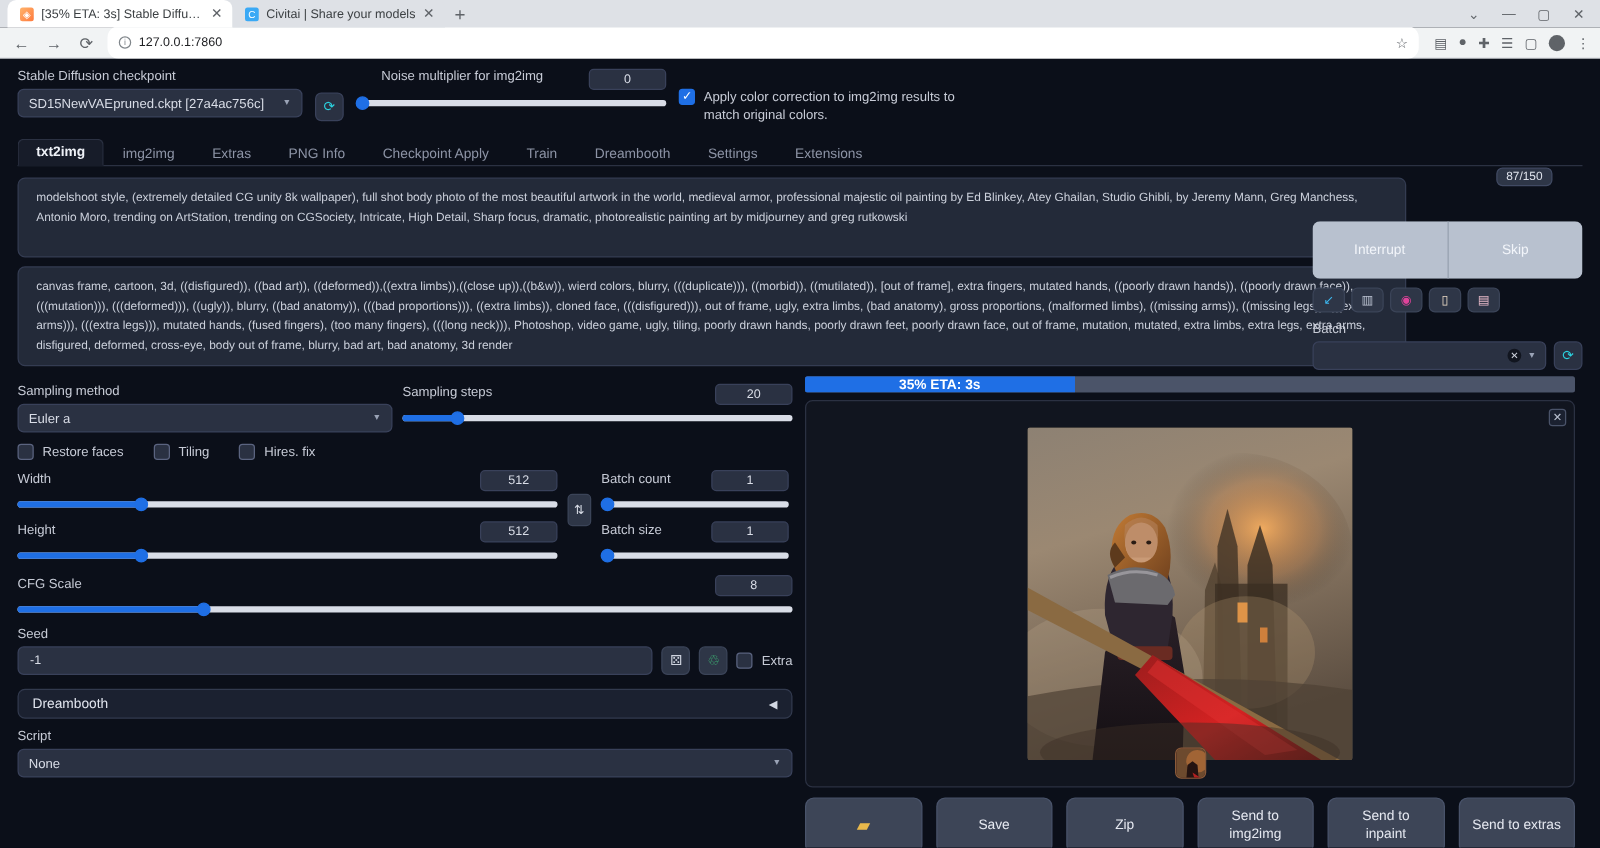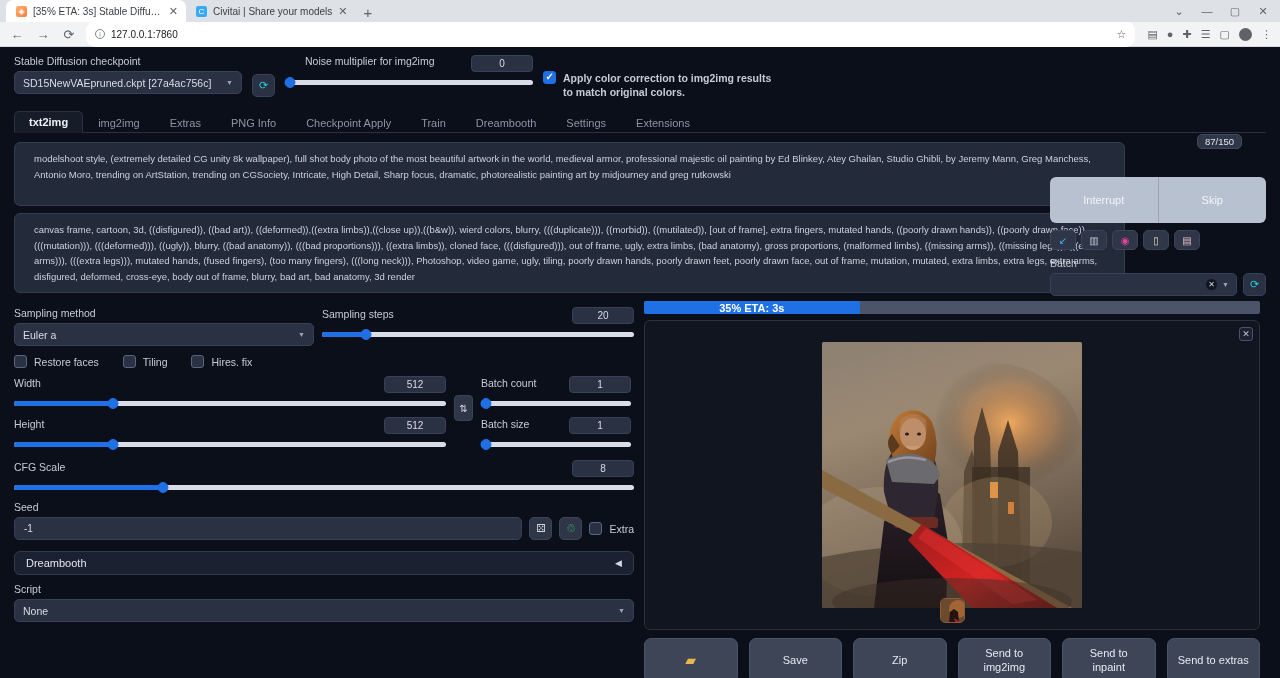--- a/index.html
+++ b/index.html
@@ -138,21 +138,21 @@
 
   
   .main { display: flex; gap: 10px; margin-top: 8px; }
   .left { width: 620px; }
   .right { width: 616px; }
 
   
   .promptwrap { position: relative; margin-bottom: 7px; }
   .promptbox {
     background: #232a39; border: 1px solid #343c52; border-radius: 6px;
-    padding: 8px 19px; font-size: 9.5px; line-height: 1.63;
+    padding: 8px 14px; font-size: 9.5px; line-height: 1.63;
     color: #ccd1dc; width: 1111px; min-height: 64px;
   }
   .promptbox.neg { min-height: 62px; }
   .token {
     position: absolute; right: 24px; top: -8px;
     background: #2e3647; border: 1px solid #414a63; border-radius: 5px;
     font-size: 9.5px; color: #dfe3ec; padding: 1px 7px;
   }
   .token.neg { top: -8px; }
 
@@ -330,21 +330,21 @@
       <div class="noise-head">
         <span class="lbl">Noise multiplier for img2img</span>
         <div class="numbox">0</div>
       </div>
       <div class="slider">
         <div class="track"></div>
         <div class="fill" style="width:2%"></div>
         <div class="knob" style="left:2%"></div>
       </div>
     </div>
-    <div class="cc-wrap" style="padding-top:16px;font-weight:bold;">
+    <div class="cc-wrap" style="padding-top:16px;">
       <div class="chk on"></div>
       <div class="cc-text">Apply color correction to img2img results to match original colors.</div>
     </div>
   </div>
 
   <div class="tabs">
     <div class="tab active">txt2img</div>
     <div class="tab">img2img</div>
     <div class="tab">Extras</div>
     <div class="tab">PNG Info</div>

